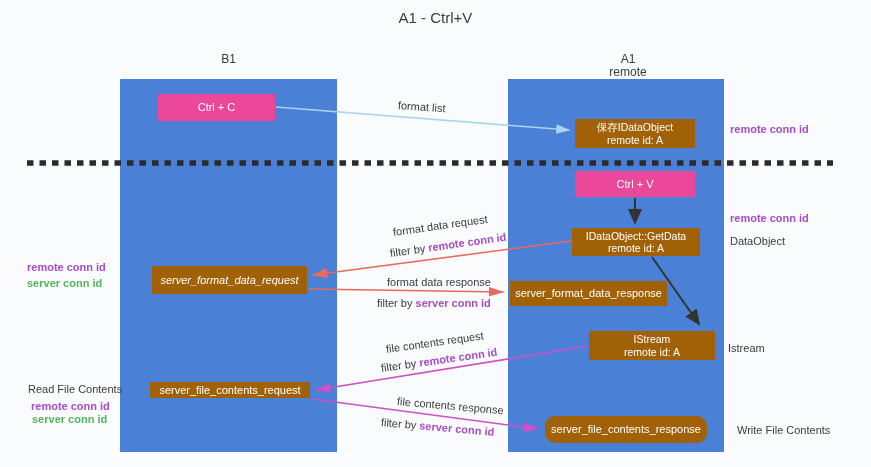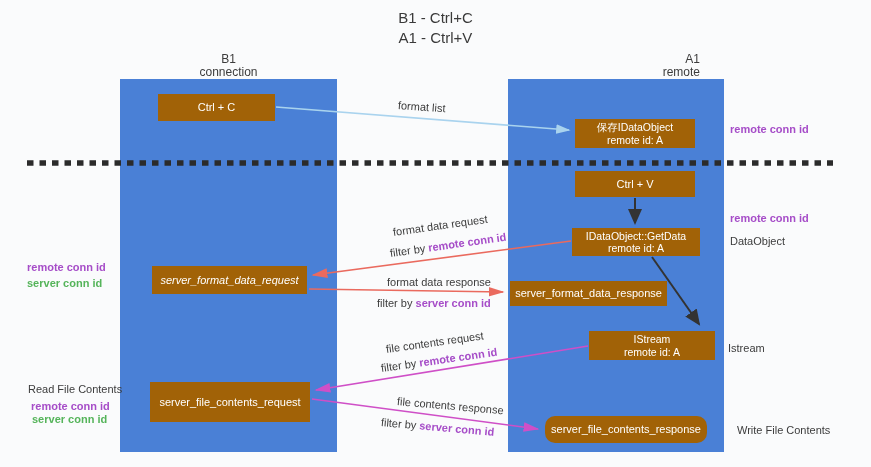--- a/index.html
+++ b/index.html
@@ -13,57 +13,55 @@
   }
   .title{
     position:absolute;left:0;top:8px;width:871px;
     text-align:center;color:#3a3a3a;font-size:15px;line-height:20px;
   }
   .col-header{
     position:absolute;top:53px;text-align:center;
     color:#3c3c3c;font-size:12px;line-height:13px;
   }
   .col-header.left{left:120px;width:217px;}
-  .col-header.right{left:484px;width:216px;text-align:right;}
+  .col-header.right{left:520px;width:216px;}
   .column{
     position:absolute;top:79px;height:373px;background:#4a80d6;
   }
   .column.left{left:120px;width:217px;}
   .column.right{left:508px;width:216px;}
   svg.overlay{position:absolute;left:0;top:0;z-index:3;}
   .node{
     position:absolute;z-index:4;display:flex;flex-direction:column;
     align-items:center;justify-content:center;
     color:#ffffff;font-size:10.5px;line-height:12.5px;text-align:center;
   }
   .node.orange{background:#a16207;}
-  .node.green{background:#a16207;font-size:11px;}
+  .node.green{background:#ec4899;font-size:11px;}
   .lbl{
     position:absolute;z-index:5;font-size:11px;color:#3c3c3c;white-space:nowrap;
   }
   .lbl.rot-up{transform:rotate(-8deg);transform-origin:left center;}
   .lbl.rot-dn1{transform:rotate(4deg);transform-origin:left center;}
   .lbl.rot-dn2{transform:rotate(5deg);transform-origin:left center;}
   .purple{color:#a64dc8;font-weight:bold;}
   .greenlbl{color:#55b45a;font-weight:bold;}
   .dark{color:#3c3c3c;font-weight:normal;}
 </style>
 </head>
 <body>
 
 <div class="stage">
 
   <div class="title">
-    <div>B1 - Ctrl+C</div>
     <div>A1 - Ctrl+V</div>
   </div>
 
   <div class="col-header left">
     <div>B1</div>
-    <div>connection</div>
   </div>
   <div class="col-header right">
     <div>A1</div>
     <div>remote</div>
   </div>
 
   <div class="column left"></div>
   <div class="column right"></div>
 
   <svg class="overlay" width="871" height="467">
@@ -121,21 +119,21 @@
 
   <div class="node orange" style="left:510px;top:281px;width:157px;height:25px;font-size:11px;">
     <div>server_format_data_response</div>
   </div>
 
   <div class="node orange" style="left:589px;top:331px;width:126px;height:29px;">
     <div>IStream</div>
     <div>remote id: A</div>
   </div>
 
-  <div class="node orange" style="left:150px;top:382px;width:160px;height:40px;font-size:11px;">
+  <div class="node orange" style="left:150px;top:382px;width:160px;height:16px;font-size:11px;">
     <div>server_file_contents_request</div>
   </div>
 
   <div class="node orange" style="left:545px;top:416px;width:162px;height:27px;font-size:11px;border-radius:10px;">
     <div>server_file_contents_response</div>
   </div>
 
   <div class="lbl rot-dn1" style="left:398px;top:99px;">format list</div>
 
   <div class="lbl rot-up" style="left:393px;top:226px;">format data request</div>

